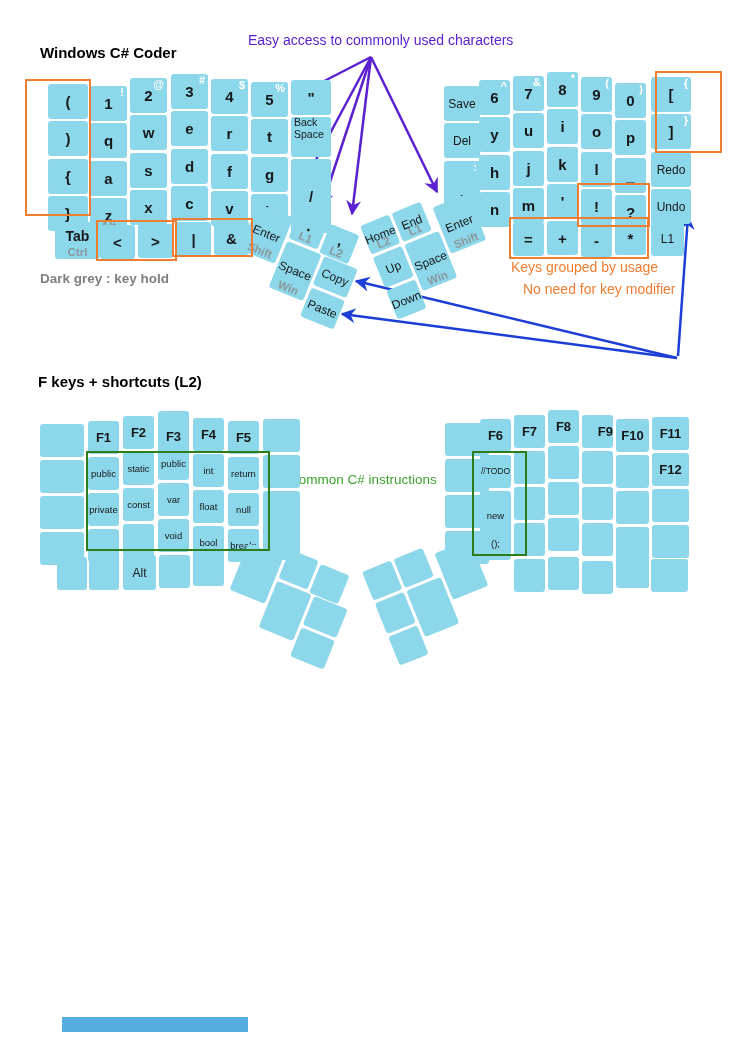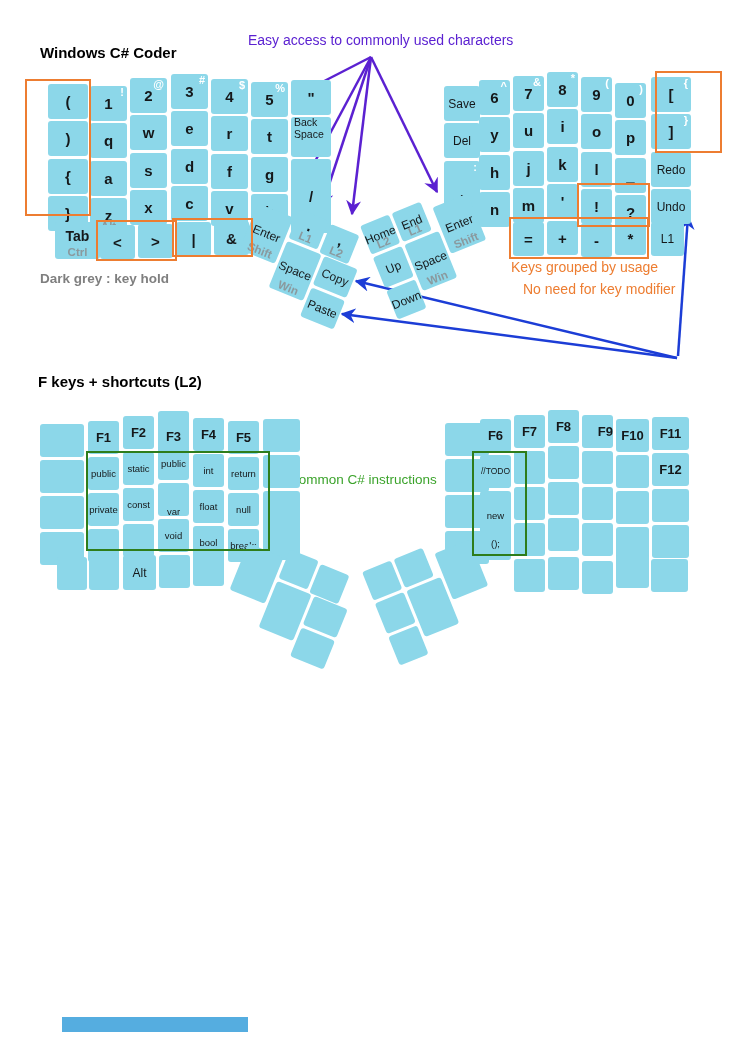--- a/index.html
+++ b/index.html
@@ -300,21 +300,21 @@
     <div class="key s-ins k-const" style="left: 123px; top: 488px; width: 31px; height: 33px;">
       <span class="lab">const</span>
     </div>
     <div class="key s-md k-blank" style="left: 123px; top: 524px; width: 31px; height: 33px;"></div>
     <div class="key s-fk k-f3" style="left: 158px; top: 411px; width: 31px; height: 51px;">
       <span class="lab">F3</span>
     </div>
     <div class="key s-ins k-string" style="left: 158px; top: 447px; width: 31px; height: 33px;">
       <span class="lab">public</span>
     </div>
-    <div class="key s-ins k-var" style="left: 158px; top: 483px; width: 31px; height: 33px; align-items: flex-end;">
+    <div class="key s-ins k-var" style="left: 158px; top: 483px; width: 31px; height: 33px;">
       <span class="lab">var</span>
     </div>
     <div class="key s-ins k-void" style="left: 158px; top: 519px; width: 31px; height: 33px;">
       <span class="lab">void</span>
     </div>
     <div class="key s-fk k-f4" style="left: 193px; top: 418px; width: 31px; height: 33px;">
       <span class="lab">F4</span>
     </div>
     <div class="key s-ins k-int" style="left: 193px; top: 454px; width: 31px; height: 33px;">
       <span class="lab">int</span>

